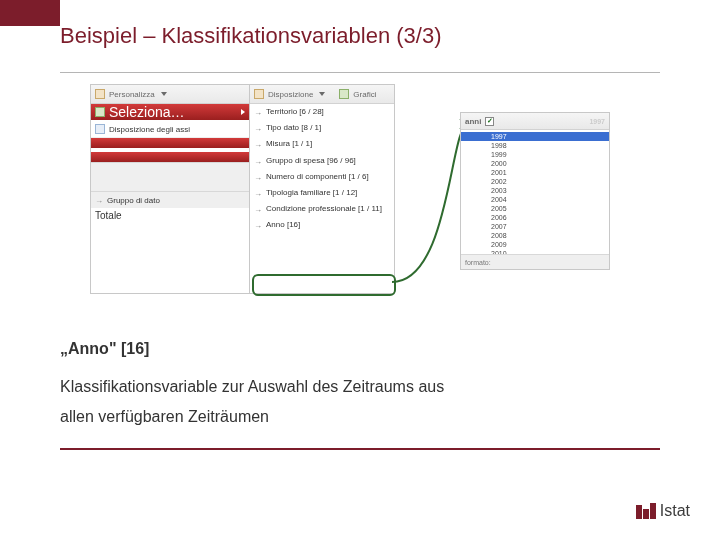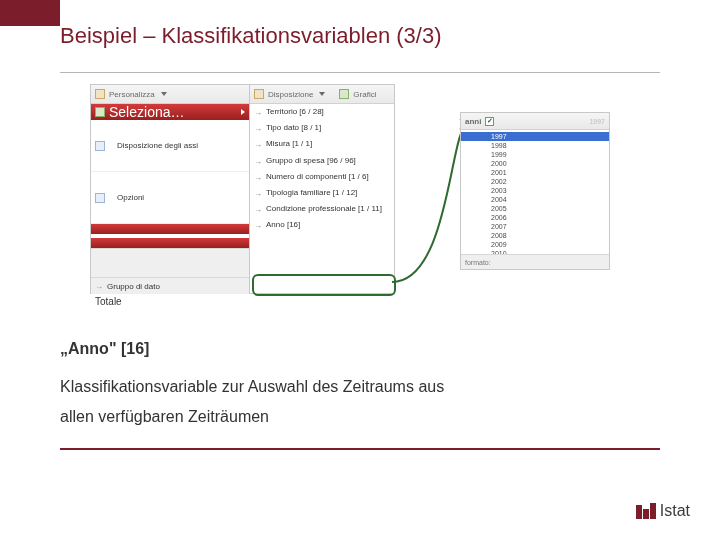--- a/index.html
+++ b/index.html
@@ -110,23 +110,23 @@
   }
   .redband .rtri {
     width:0; height:0;
     border-top:3px solid transparent;
     border-bottom:3px solid transparent;
     border-left:4px solid #fff;
     margin-left:auto;
   }
   .li {
     display: flex;
-    align-items: center;
-    gap: 12px;
-    padding: 20px 4px;
+    align-items: flex-end;
+    gap: 4px;
+    padding: 3px 4px;
     border-bottom: 1px solid #eee;
     line-height: 1.15;
   }
   .li .ico {
     flex: 0 0 10px;
     width: 10px; height: 10px;
     background: #e7eef8;
     border: 1px solid #9ab5d6;
     box-sizing: border-box;
     margin-top: 1px;
@@ -306,24 +306,20 @@
         <span class="tri"></span>
       </div>
       <div class="redband">
         <span class="tb-ico alt"></span>
         <span>Seleziona…</span>
         <span class="rtri"></span>
       </div>
       <div class="li">
         <span class="ico"></span>
         <span class="txt">Disposizione degli assi</span>
-      </div>
-      <div class="li">
-        <span class="ico"></span>
-        <span class="txt">Opzioni</span>
       </div>
       <div class="redband" style="height:10px"></div>
       <div class="redband" style="height:10px;margin-top:4px"></div>
       <div class="greyblock"></div>
       <div class="footer-row">
         <span class="arrow">→</span>
         <span>Gruppo di dato</span>
       </div>
       <div class="lastrow">
         <span>Totale</span>

